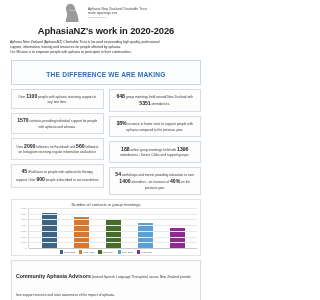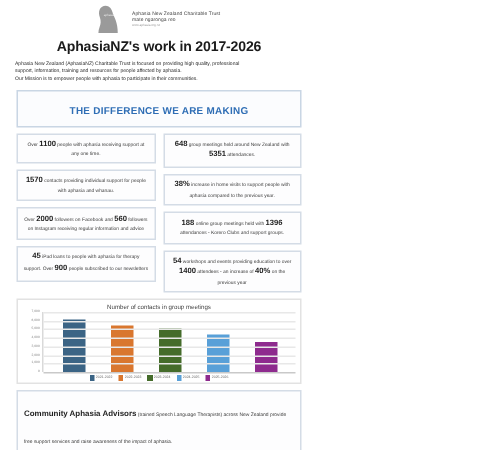--- a/index.html
+++ b/index.html
@@ -80,21 +80,21 @@
         <text x="4.2" y="7.6" font-family="Liberation Sans, sans-serif" font-size="2" fill="#e9e9e9">aphasia</text>
       </svg>
     </div>
     <div class="logo-text">
       <div class="logo-l1">Aphasia New Zealand Charitable Trust</div>
       <div class="logo-l2">mate ngaronga reo</div>
       <div class="logo-l3">www.aphasia.org.nz</div>
     </div>
   </div>
 
-  <div class="title">AphasiaNZ's work in 2017-2026</div>
+  <div class="title">AphasiaNZ's work in 2020-2026</div>
 
   <div class="intro">
     <p>Aphasia New Zealand (AphasiaNZ) Charitable Trust is focused on providing high quality, professional</p>
     <p>support, information, training and resources for people affected by aphasia.</p>
     <p>Our Mission is to empower people with aphasia to participate in their communities.</p>
   </div>
 
   <div class="banner">
     <span>THE DIFFERENCE WE ARE MAKING</span>
   </div>

